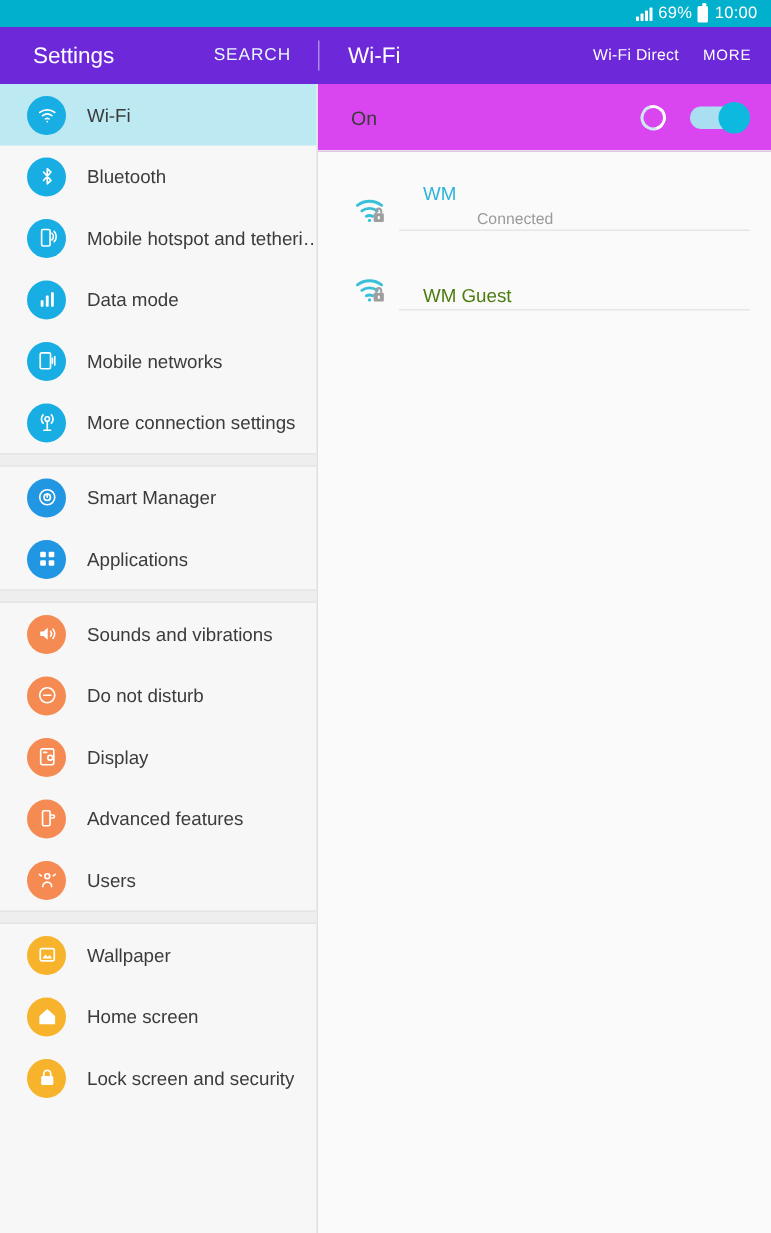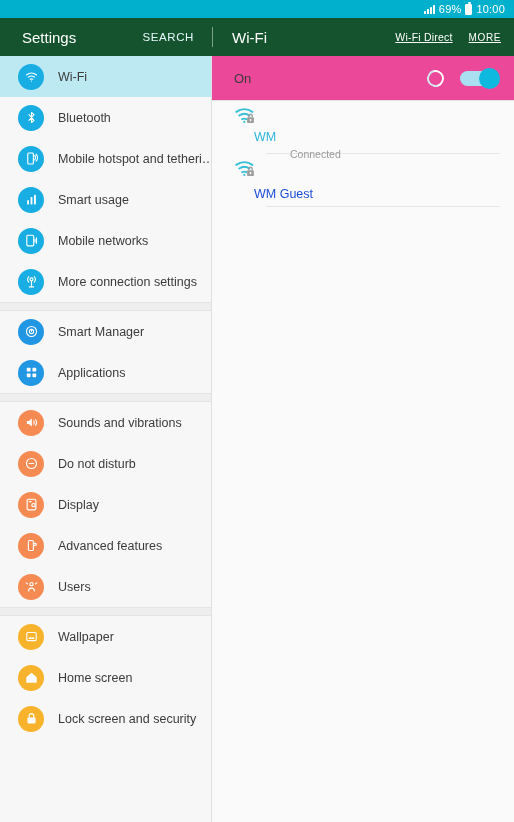--- a/index.html
+++ b/index.html
@@ -21,64 +21,64 @@
   .signal-icon { display: inline-flex; align-items: flex-end; gap: 1px; height: 10px; }
   .signal-icon i { display: block; width: 2px; background: #ffffff; border-radius: .5px; }
   .signal-icon i:nth-child(1) { height: 3px; }
   .signal-icon i:nth-child(2) { height: 5px; }
   .signal-icon i:nth-child(3) { height: 7px; }
   .signal-icon i:nth-child(4) { height: 9px; }
   .battery-icon { width: 7px; height: 11px; border: 1px solid #fff; border-radius: 1px; background: #fff; position: relative; }
   .battery-icon::before { content:""; position:absolute; top:-2.5px; left:1.7px; width:3px; height:1.5px; background:#fff; border-radius:1px; }
 
   
-  .app-bar { height: 38px; flex: 0 0 38px; background: #14532d; display: flex; align-items: stretch; }
+  .app-bar { height: 38px; flex: 0 0 38px; background: #6d28d9; display: flex; align-items: stretch; }
   .app-bar-left { width: 212px; display: flex; align-items: center; padding-left: 22px; position: relative; }
   .app-title { color: #ffffff; font-size: 15px; }
   .search-label { color: #e8f9fd; font-size: 11.5px; letter-spacing: .6px; margin-left: auto; margin-right: 18px; }
   .vdivider { width: 1px; background: rgba(255,255,255,.45); margin: 9px 0; }
   .app-bar-right { flex: 1; display: flex; align-items: center; padding: 0 13px 0 19px; }
   .section-title { color: #ffffff; font-size: 15px; }
   .app-bar-actions { margin-left: auto; display: flex; align-items: center; gap: 16px; }
-  .action-link { color: #ffffff; font-size: 10.5px; letter-spacing: .2px; text-decoration: underline; }
+  .action-link { color: #ffffff; font-size: 10.5px; letter-spacing: .2px; }
   .action-link.more { font-size: 10px; letter-spacing: .6px; }
 
   
   .body { flex: 1; display: flex; min-height: 0; }
 
   
   .sidebar { width: 212px; background: #f7f7f7; border-right: 1px solid #e0e0e0; overflow: hidden; position: relative; }
   .nav-item { height: 41px; display: flex; align-items: center; padding-left: 18px; }
   .nav-item.selected { background: #bde9f2; }
   .nav-icon {
     width: 26px; height: 26px; border-radius: 50%;
     display: flex; align-items: center; justify-content: center;
     flex: 0 0 26px; color: #fff;
   }
   .nav-label { font-size: 12.5px; color: #3b3b3b; margin-left: 14px; white-space: nowrap; overflow: hidden; }
   .group-sep { height: 9px; background: #eeeeee; border-top: 1px solid #e4e4e4; border-bottom: 1px solid #e4e4e4; }
 
   
   .content { flex: 1; background: #fafafa; display: flex; flex-direction: column; min-width: 0; }
   .onoff-bar {
-    height: 45px; flex: 0 0 45px; background: #ec4899;
+    height: 45px; flex: 0 0 45px; background: #d946ef;
     display: flex; align-items: center; padding: 0 16px 0 22px;
     border-bottom: 1px solid #e2e2e2;
   }
   .onoff-label { font-size: 13px; color: #3b3b3b; }
   .onoff-right { margin-left: auto; display: flex; align-items: center; gap: 16px; }
   .spinner { width: 17px; height: 17px; border-radius: 50%; border: 2.3px solid #cfe9f0; border-top-color: #ffffff; border-right-color: #ffffff; transform: rotate(28deg); }
   .switch { width: 38px; height: 15px; border-radius: 8px; background: #a9dff0; position: relative; }
   .switch .knob { position: absolute; right: -2px; top: -3px; width: 21px; height: 21px; border-radius: 50%; background: #0eb9e0; }
 
   .wifi-list { flex: 1; overflow: hidden; }
-  .wifi-row { height: 52px; display: flex; align-items: flex-start; padding-left: 22px; padding-right: 14px; flex-direction: column; }
+  .wifi-row { height: 52px; display: flex; align-items: flex-end; padding-left: 22px; padding-right: 14px; }
   .wifi-row .wifi-ico { flex: 0 0 28px; height: 26px; display: flex; align-items: center; justify-content: center; }
   .wifi-text { margin-left: 20px; flex: 1; min-width: 0; display: flex; flex-direction: column; justify-content: center; }
-  .wifi-name { font-size: 12.5px; color: #1d4ed8; line-height: 1.35; }
+  .wifi-name { font-size: 12.5px; color: #4d7c0f; line-height: 1.35; }
   .wifi-name.connected-name { color: #2eb5d8; }
   .wifi-sub { font-size: 10.5px; color: #9a9a9a; line-height: 1.35; margin-top: 1px; margin-left: 36px; }
   .row-divider { height: 1px; background: #e6e6e6; margin-left: 54px; margin-right: 14px; }
 </style>
 </head>
 <body>
 
 <div class="screen">
 
   <div class="status-bar">
@@ -141,21 +141,21 @@
           <span class="nav-label">Mobile hotspot and tetheri…</span>
         </div>
         <div class="nav-item">
           <span class="nav-icon" style="background: rgb(25, 174, 227);">
             <svg viewBox="0 0 24 24" width="15" height="15" fill="none" stroke="#fff" stroke-width="1.8" stroke-linecap="round" stroke-linejoin="round">
               <rect x="5" y="13" width="3" height="7" rx=".7" fill="#fff" stroke="none"></rect>
               <rect x="10.5" y="8" width="3" height="12" rx=".7" fill="#fff" stroke="none"></rect>
               <rect x="16" y="4.5" width="3" height="15.5" rx=".7" fill="#fff" stroke="none"></rect>
             </svg>
           </span>
-          <span class="nav-label">Smart usage</span>
+          <span class="nav-label">Data mode</span>
         </div>
         <div class="nav-item">
           <span class="nav-icon" style="background: rgb(25, 174, 227);">
             <svg viewBox="0 0 24 24" width="15" height="15" fill="none" stroke="#fff" stroke-width="1.8" stroke-linecap="round" stroke-linejoin="round">
               <rect x="4.5" y="3.5" width="11" height="17" rx="1.6"></rect>
               <path d="M17.5 9.5v5"></path>
               <path d="M20 7.5v9"></path>
             </svg>
           </span>
           <span class="nav-label">Mobile networks</span>

